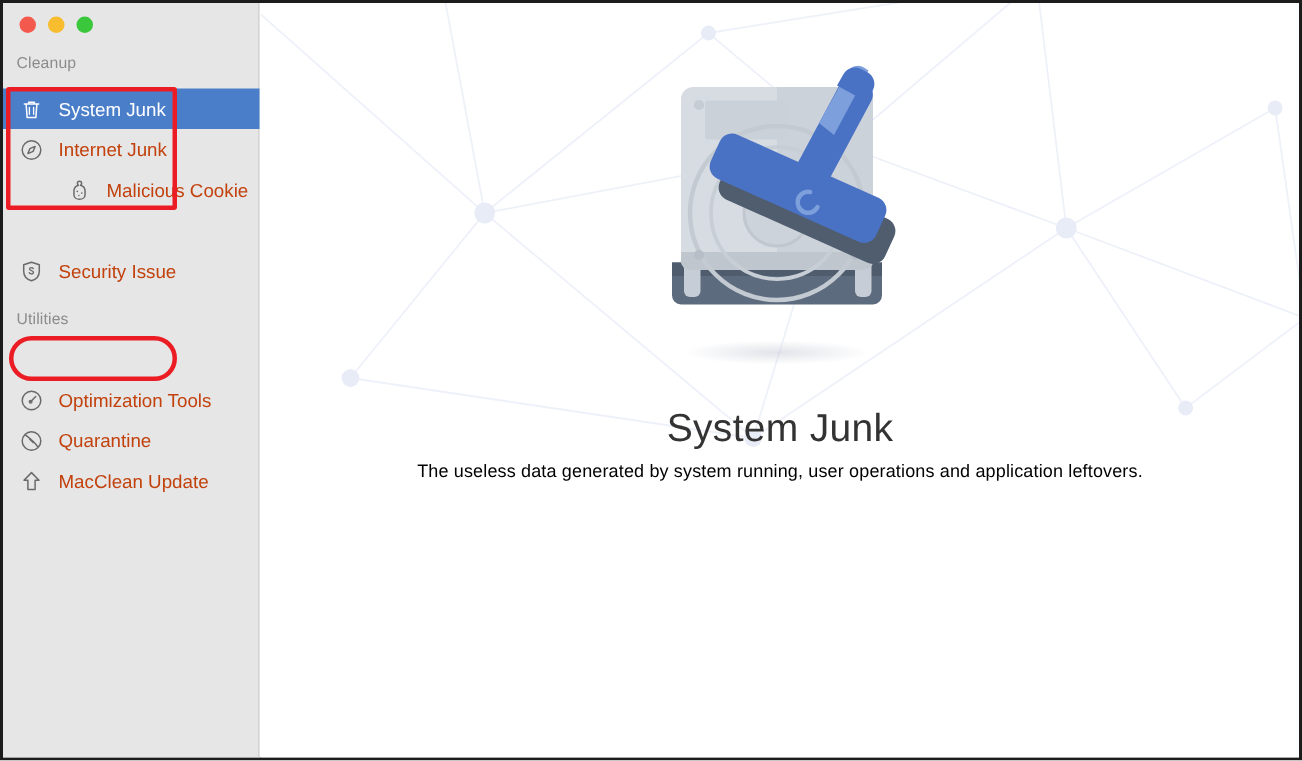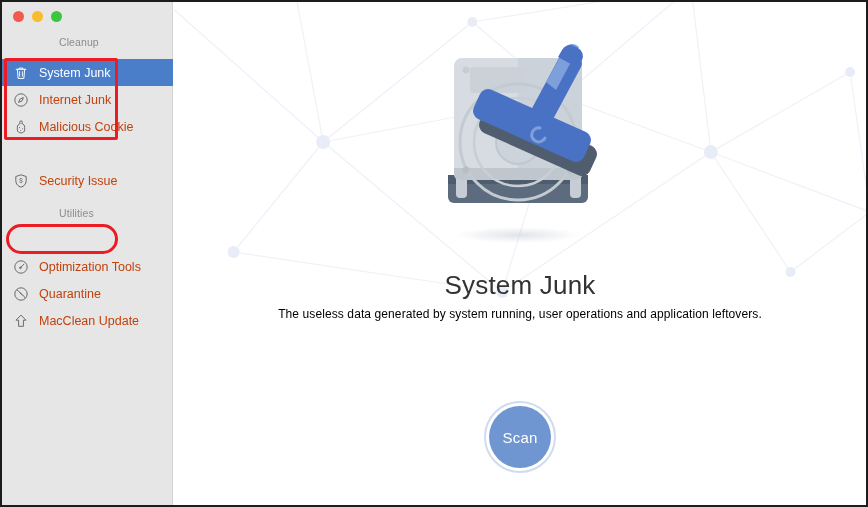--- a/index.html
+++ b/index.html
@@ -52,21 +52,20 @@
   .tl-close  { background: #f4594e; }
   .tl-min    { background: #f7bd2e; }
   .tl-max    { background: #3ac73b; }
 
   .group-label {
     position: absolute;
     left: 9px;
     font-size: 10.5px;
     color: #8c8c8c;
     letter-spacing: .1px;
-    margin-left: 48px;
   }
   .group-cleanup   { top: 34px; }
   .group-utilities { top: 205px; }
 
   .nav-item {
     position: absolute;
     left: 0;
     width: 171px;
     height: 27px;
     display: flex;
@@ -93,21 +92,21 @@
     display: inline-flex;
     align-items: center;
     justify-content: center;
     flex: 0 0 16px;
   }
   .ico svg { display: block; overflow: visible; }
 
   
   .row-0 { top: 57px;  }
   .row-1 { top: 84px;  }
-  .row-2 { top: 111px; }
+  .row-2 { top: 111px; margin-left: 32px; }
   .row-3 { top: 138px; }
   .row-4 { top: 165px; }
   .row-5 { top: 224px; }
   .row-6 { top: 251px; }
   .row-7 { top: 278px; }
   .row-8 { top: 305px; }
 
   
   .annot {
     position: absolute;
@@ -385,18 +384,15 @@
       <path d="M156 62 L175 28 a8 8 0 0 1 11 -3 l3 2 -23 43 z" fill="#7d9fdb"></path>
 
       <path d="M172 30 a9 9 0 0 1 12 -4 l4 2 a9 9 0 0 1 4 12 l-4 8 -20 -11 z" fill="#4a72c4"></path>
 
       <path d="M150 108 a7 7 0 1 0 5 10" fill="none" stroke="#7d9fdb" stroke-width="3" stroke-linecap="round"></path>
     </svg>
 
     <div class="hero-title">System Junk</div>
     <div class="hero-desc">The useless data generated by system running, user operations and application leftovers.</div>
 
-    <div class="scan-wrap">
-      <div class="scan-btn">Scan</div>
-    </div>
   </div>
 
 </div>
 
 </body></html>

